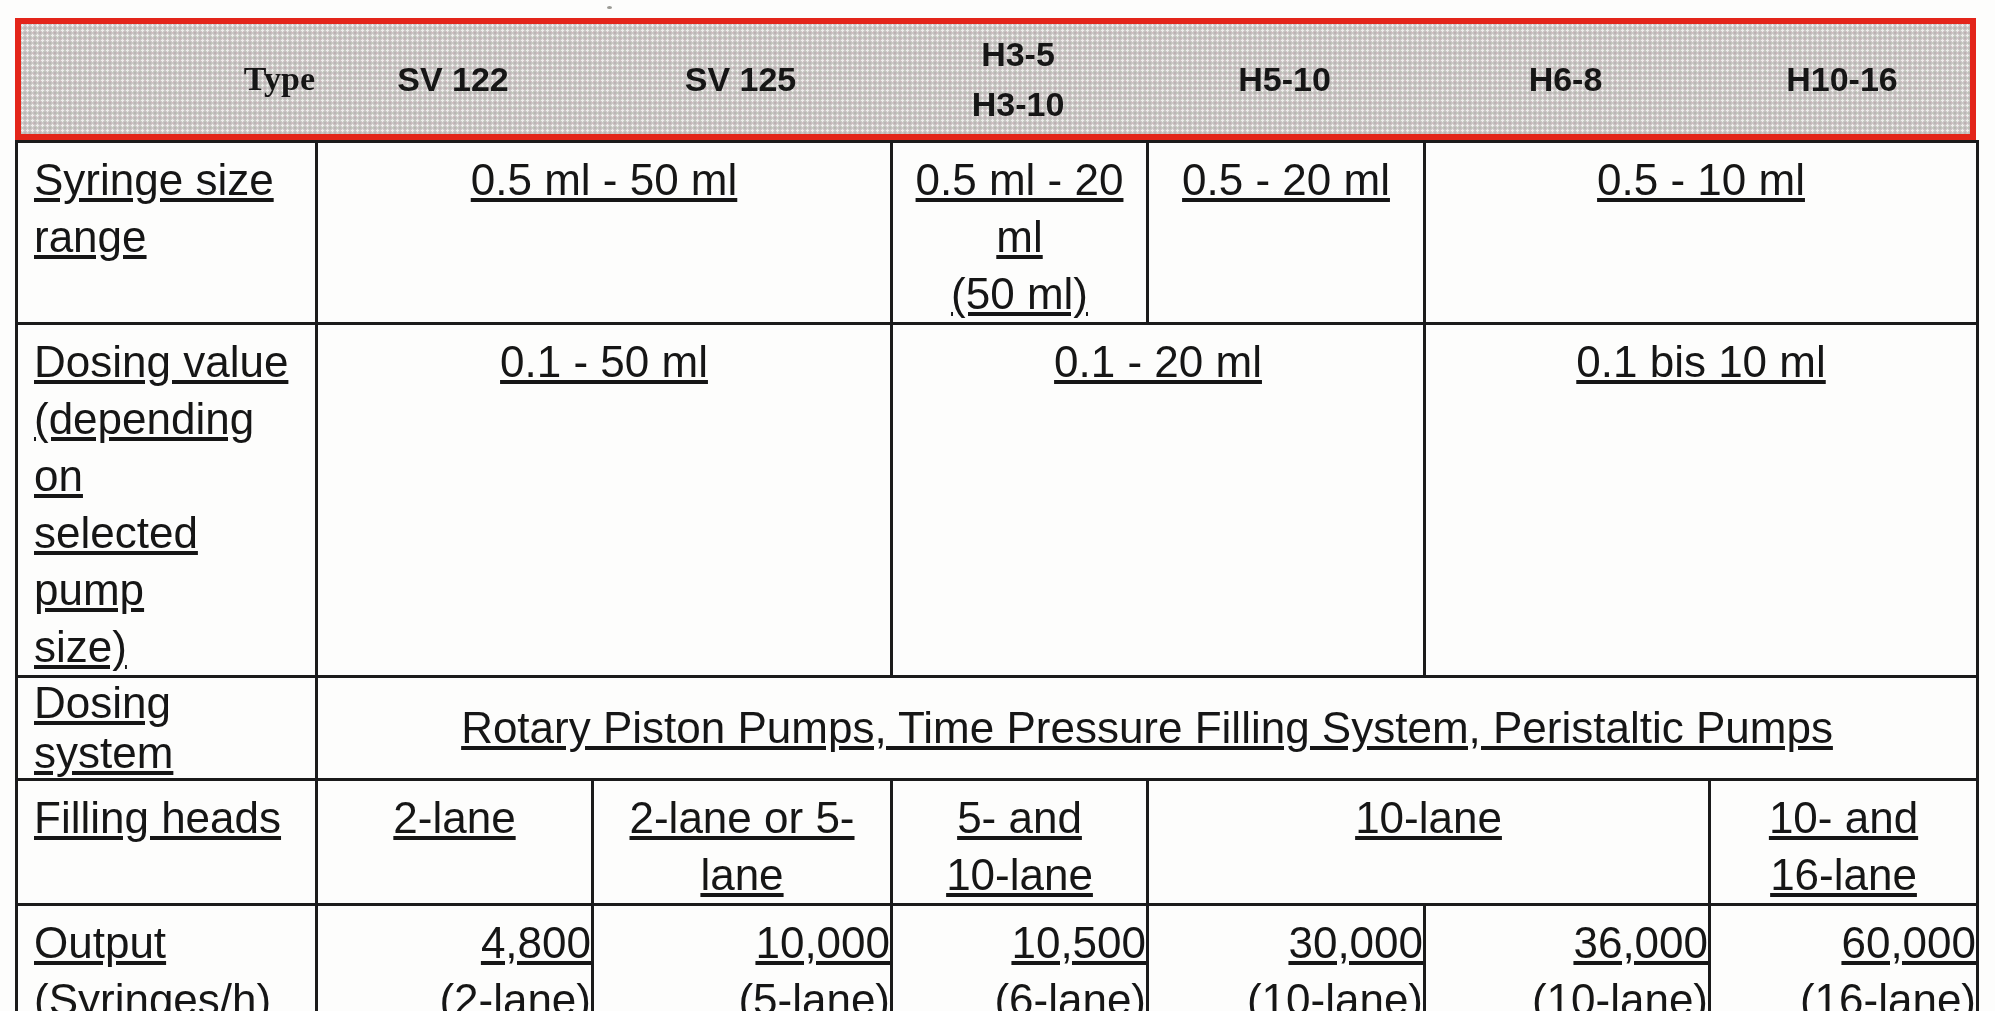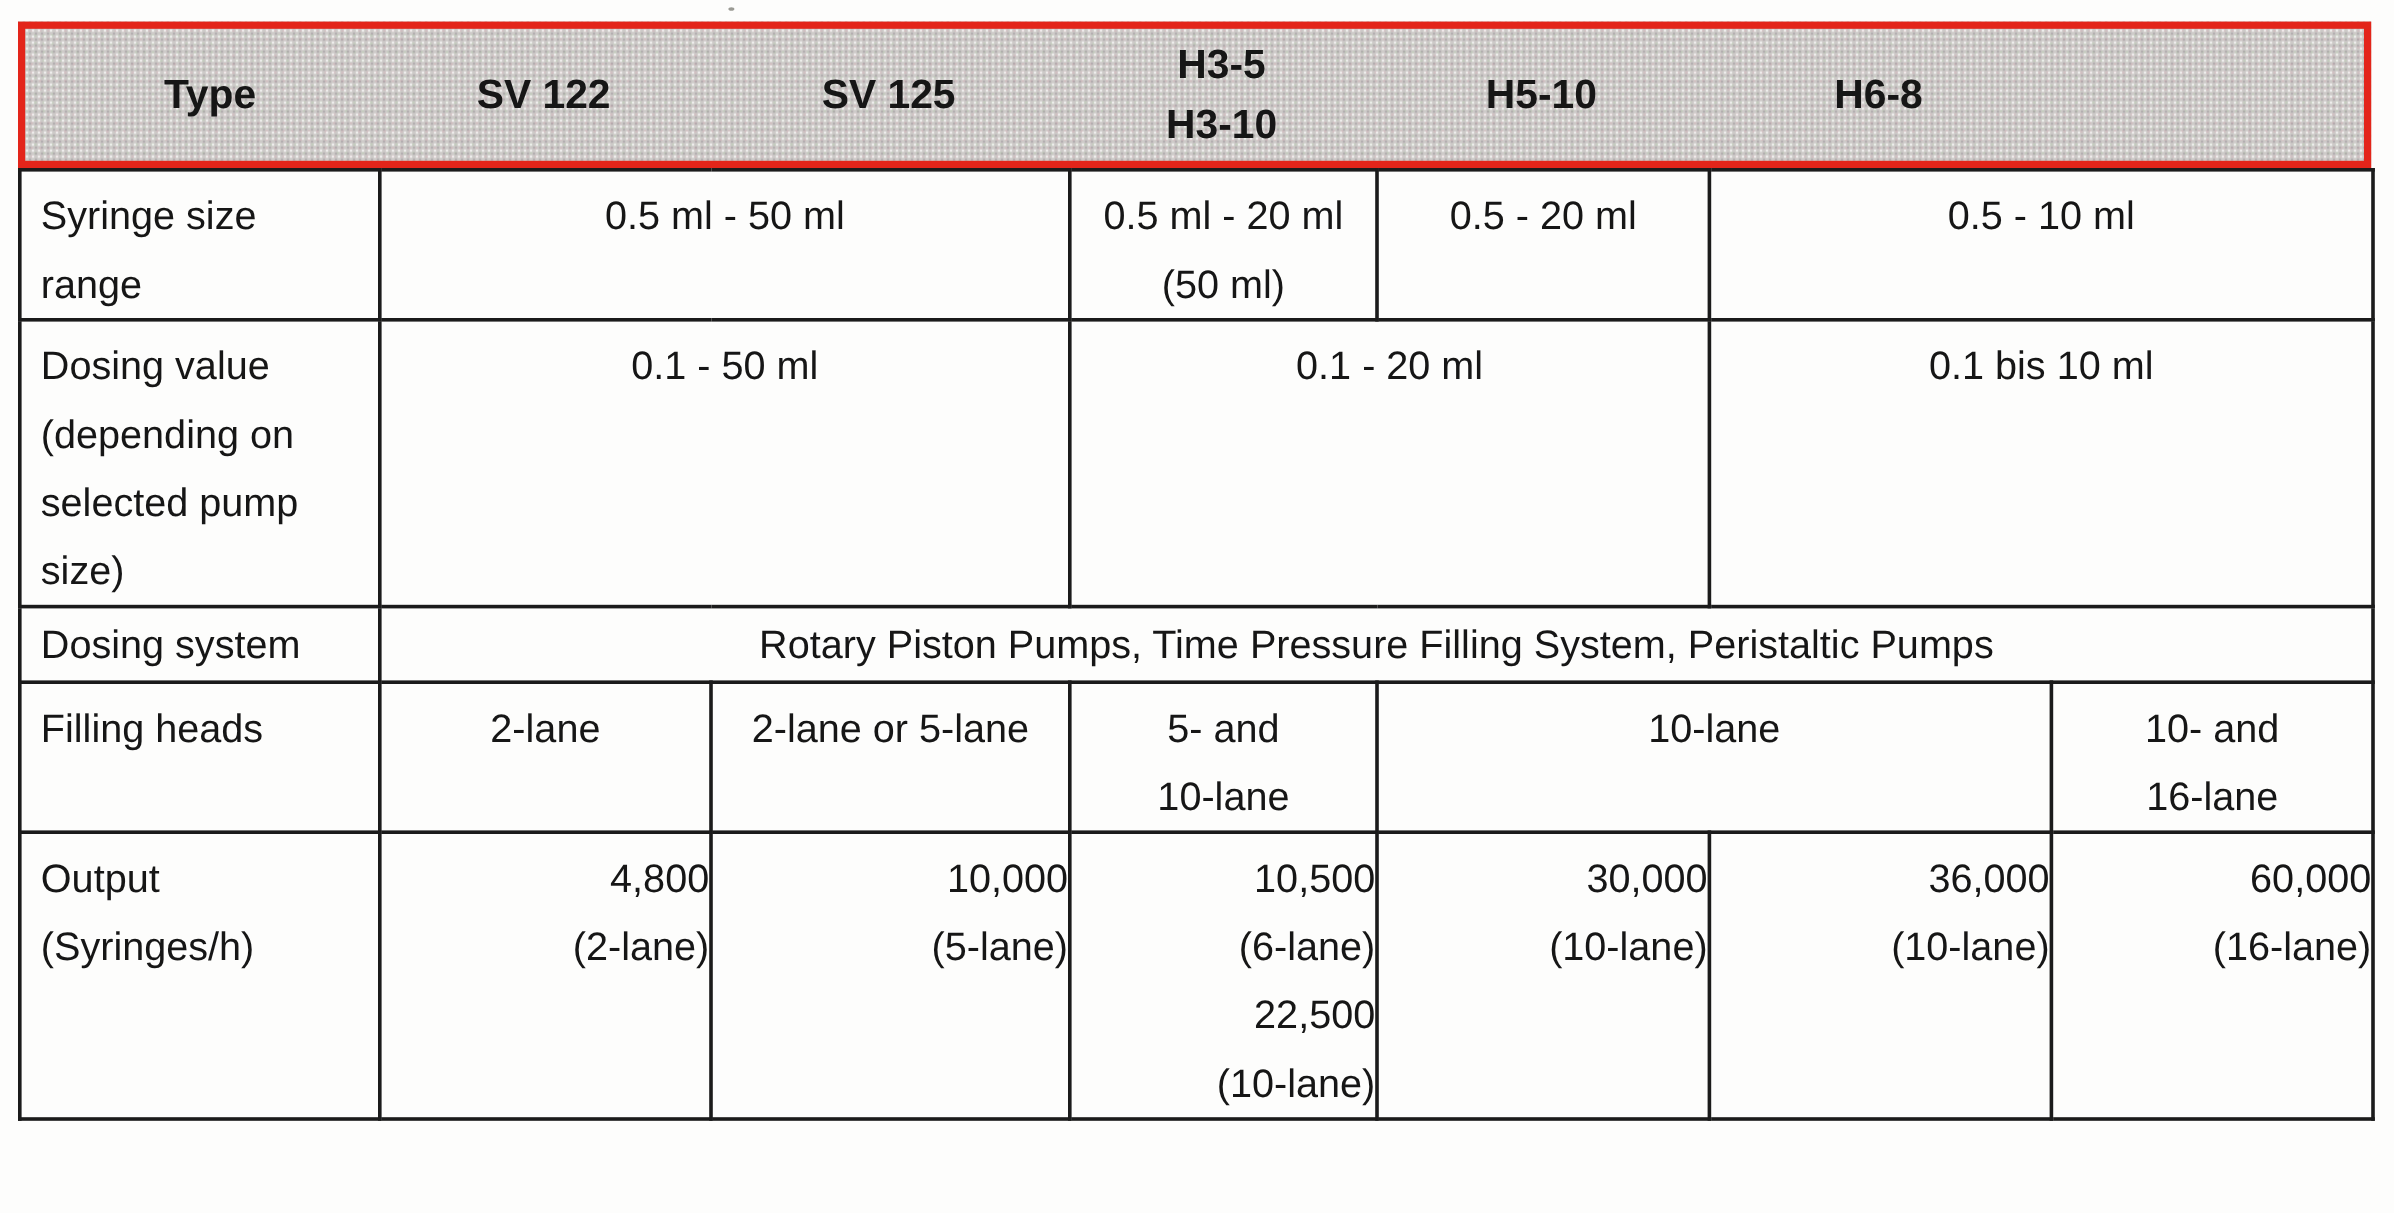--- a/index.html
+++ b/index.html
@@ -50,38 +50,40 @@
   .hcell{
     font-weight:bold;
     font-size:34px;
     line-height:50px;
     text-align:center;
     white-space:pre-line;
     position:relative;
     z-index:1;
   }
   .hcell.type{
-    text-align:center;
+    text-align:right;
     padding-left:20px;
+    font-family:Liberation Serif, serif;
   }
   
   table.body{
     width:1961px;
     table-layout:fixed;
     border-collapse:collapse;
   }
   table.body td{
     border:3px solid var(--grid-black);
     vertical-align:top;
     text-align:center;
-    font-size:33px;
+    font-size:44px;
     line-height:57px;
     padding-top:8px;
     white-space:pre-line;
     overflow:hidden;
+    text-decoration:underline;
   }
   table.body td.label{
     text-align:left;
     padding-left:16px;
   }
   tr.r-syringe td{height:125px;}
   tr.r-dosingval td{height:235px;margin-left:44px;}
   tr.r-fillheads td{height:121px;}
   tr.r-output td{height:234px;text-align:right;}
   tr.short td{
@@ -105,20 +107,21 @@
 
   <div class="header-row">
     <div class="red-frame"></div>
     <div class="hcell type">Type</div>
     <div class="hcell">SV 122</div>
     <div class="hcell">SV 125</div>
     <div class="hcell">H3-5
 H3-10</div>
     <div class="hcell">H5-10</div>
     <div class="hcell">H6-8</div>
+    <div class="hcell">H10-16</div>
   </div>
 
   <table class="body">
     <colgroup>
       <col style="width:300px">
         <col style="width:276px">
         <col style="width:299px">
       <col style="width:256px">
         <col style="width:277px">
         <col style="width:285px">

